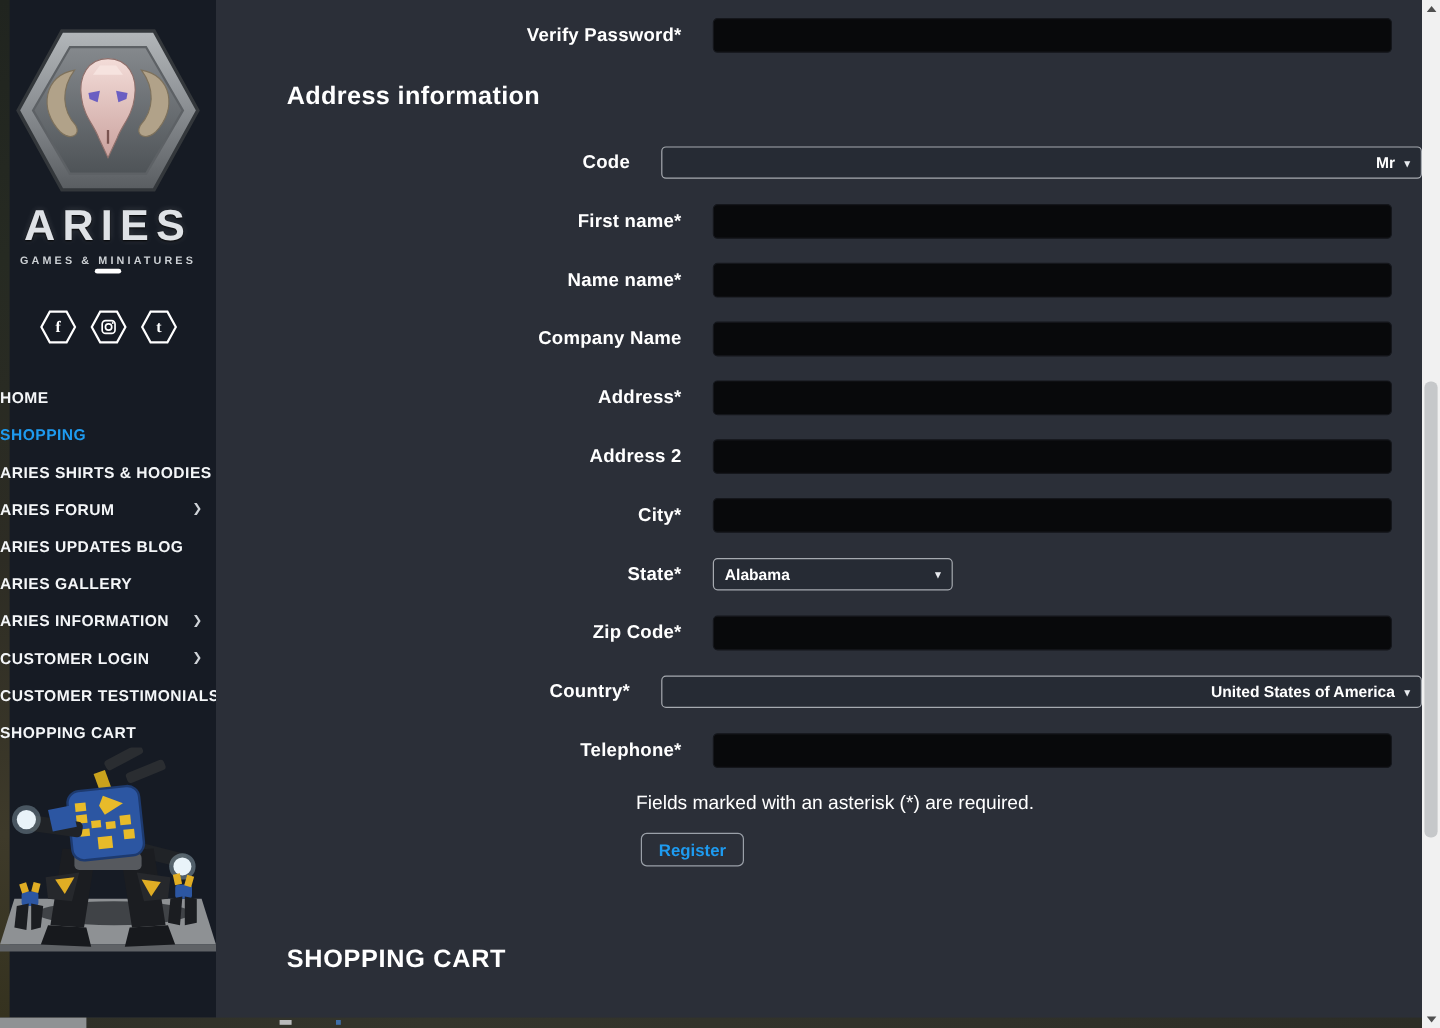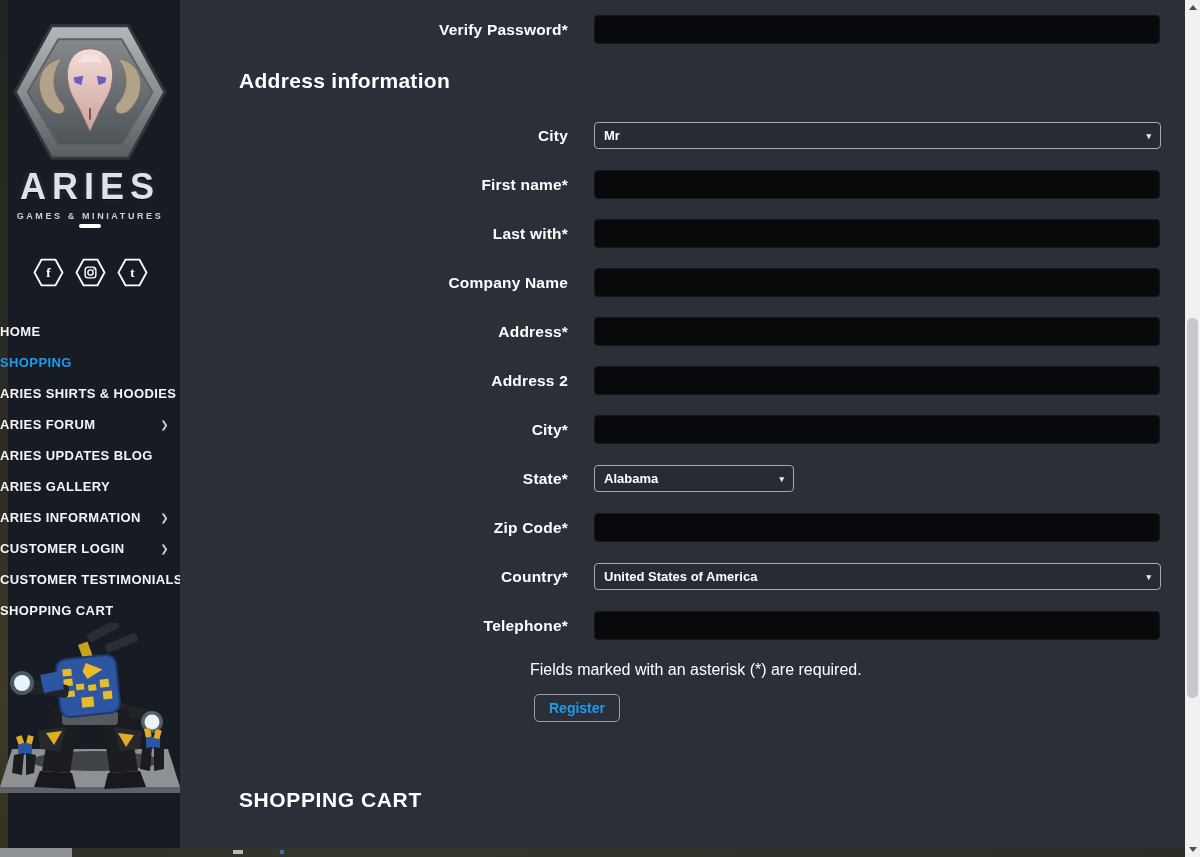--- a/index.html
+++ b/index.html
@@ -31,21 +31,21 @@
     background:#2b2f38; padding-top:15px; overflow:hidden; }
   .frow { display:flex; align-items:center; height:29px; margin-bottom:20px; }
   .frow .lbl { width:340px; text-align:right; font-size:15.5px; font-weight:700;
     color:#ffffff; letter-spacing:0.2px;margin-left:48px; }
   .frow .ctrl { margin-left:26px; }
   input.txt { width:566px; height:29px; background:#08090b; border:1px solid #14161b;
     border-radius:4px; color:#fff; padding:0 10px; font:700 13px "Liberation Sans",sans-serif; outline:none; }
   .select { height:27px; background:#262b34; border:1px solid #a6aab0; border-radius:4px;
     display:flex; align-items:center; justify-content:space-between; padding:0 9px;
     color:#fff; font-size:13px; font-weight:700; cursor:pointer; }
-  .select.full { width:567px; }
+  .select.full { width:634px;justify-content:flex-end; }
   .select.short { width:200px; }
   .sel-arrow { font-size:9px; color:#e8ebef; margin-left:8px; }
   h2.section { color:#fff; font-size:21px; font-weight:700; letter-spacing:0.3px;
     line-height:25px; margin:24px 0 28px 59px; }
   .note { color:#fff; font-size:16px; line-height:20px; margin:20px 0 0 350px; }
   .register { display:block; margin:14px 0 0 354px; padding:5px 14px; background:transparent;
     border:1px solid #9aa0a8; border-radius:5px; color:#1e9bf0; font:700 14px "Liberation Sans",sans-serif;
     cursor:pointer; }
   h2.cart-heading { color:#fff; font-size:21px; font-weight:700; letter-spacing:0.6px; margin:66px 0 0 59px; }
 
@@ -199,34 +199,34 @@
   <main class="main">
     <div>
         <div class="frow">
           <label class="lbl">Verify Password*</label>
           <div class="ctrl"><input type="password" class="txt" style=""></div>
         </div>
       </div>
     <h2 class="section">Address information</h2>
     <div>
         <div class="frow">
-          <label class="lbl">City</label>
+          <label class="lbl">Code</label>
           <div class="ctrl">
             <div class="select full">
               <span>Mr</span>
               <span class="sel-arrow">▾</span>
             </div>
           </div>
         </div>
         <div class="frow">
           <label class="lbl">First name*</label>
           <div class="ctrl"><input type="text" class="txt" style=""></div>
         </div>
         <div class="frow">
-          <label class="lbl">Last with*</label>
+          <label class="lbl">Name name*</label>
           <div class="ctrl"><input type="text" class="txt" style=""></div>
         </div>
         <div class="frow">
           <label class="lbl">Company Name</label>
           <div class="ctrl"><input type="text" class="txt" style=""></div>
         </div>
         <div class="frow">
           <label class="lbl">Address*</label>
           <div class="ctrl"><input type="text" class="txt" style=""></div>
         </div>

